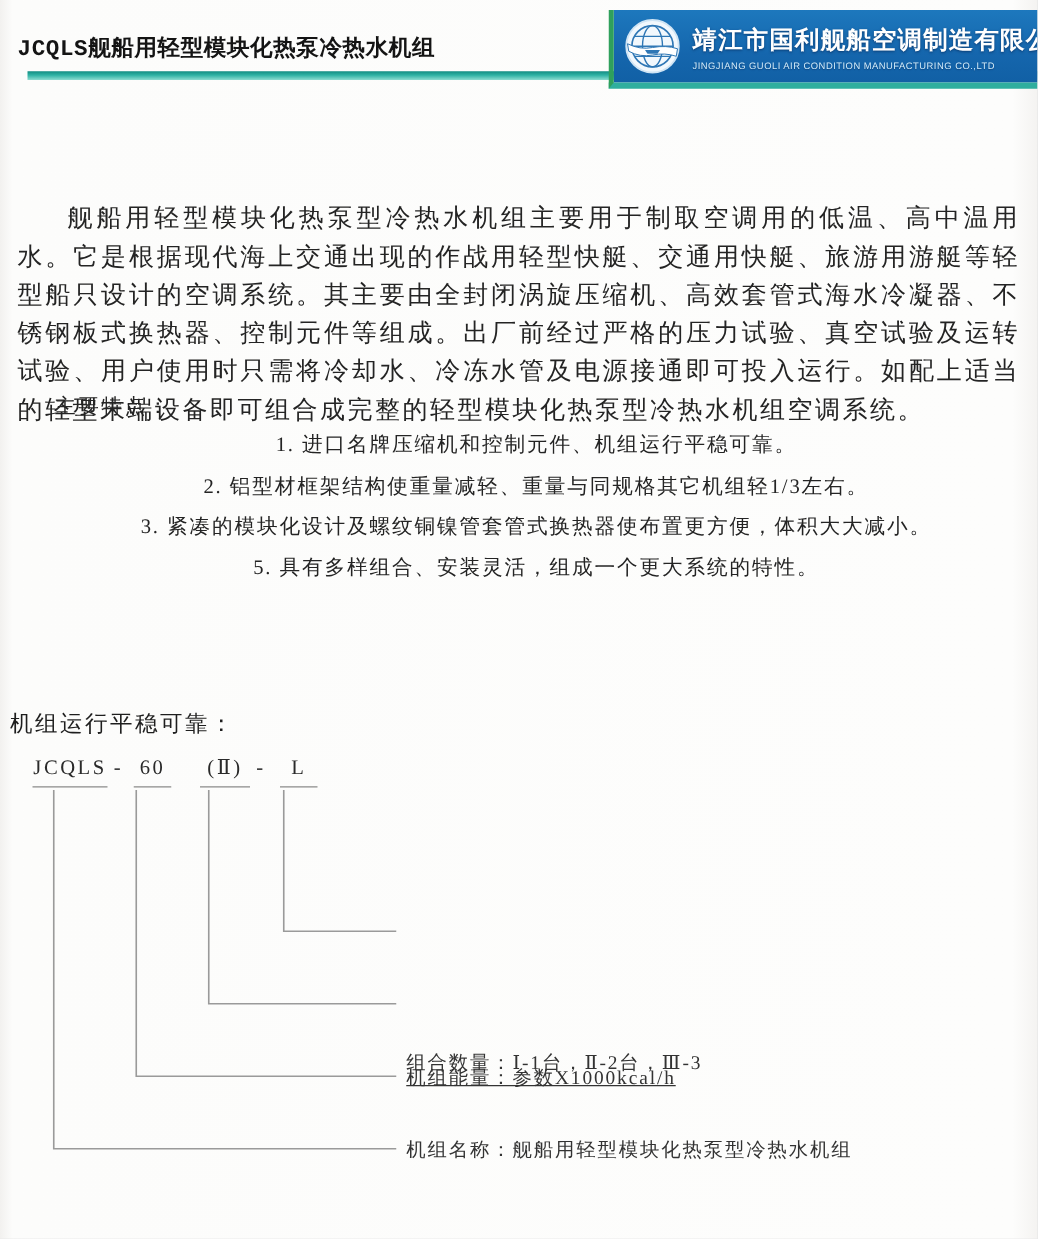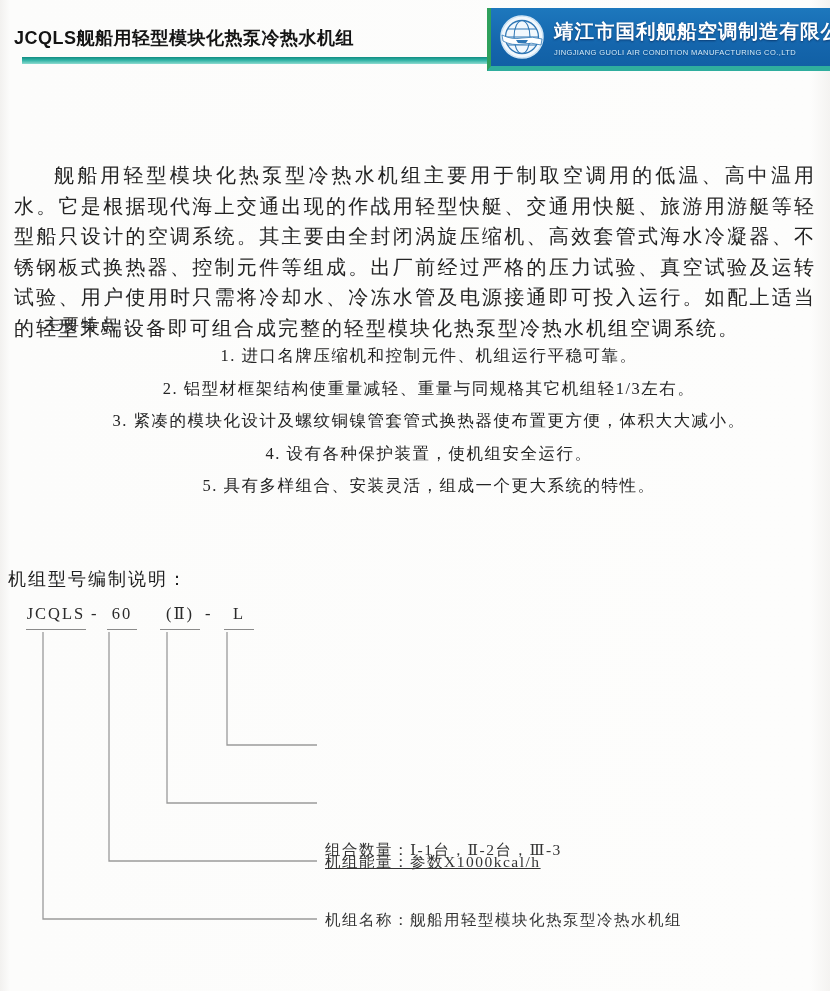--- a/index.html
+++ b/index.html
@@ -8,21 +8,21 @@
     width:830px;height:991px;
     margin:0 auto;
     background:linear-gradient(90deg,#f2f1ef 0px,#fcfcfb 10px,#fdfdfc 810px,#f4f3f1 830px);
     font-family:"Liberation Serif","DejaVu Serif",serif;
     color:#222;
     overflow:hidden;
   }
   
   .page-title{
     position:absolute;left:14px;top:26px;
-    font-family:Liberation Sans, sans-serif;
+    font-family:Liberation Mono, monospace;
     font-weight:bold;font-size:18px;letter-spacing:0.5px;color:#141414;
     white-space:nowrap;
   }
   .accent-bar{
     position:absolute;left:22px;right:0;top:57px;height:7px;
     background:linear-gradient(180deg,#128c82 0%,#2fb2a4 45%,#8ddbd0 100%);
   }
   .banner{
     position:absolute;left:487px;top:8px;width:341px;height:58px;
     background:linear-gradient(180deg,#1d78bd 0%,#1566ad 60%,#1160a5 100%);
@@ -116,25 +116,24 @@
     </div>
   </div>
 
   <div class="intro">舰船用轻型模块化热泵型冷热水机组主要用于制取空调用的低温、高中温用水。它是根据现代海上交通出现的作战用轻型快艇、交通用快艇、旅游用游艇等轻型船只设计的空调系统。其主要由全封闭涡旋压缩机、高效套管式海水冷凝器、不锈钢板式换热器、控制元件等组成。出厂前经过严格的压力试验、真空试验及运转试验、用户使用时只需将冷却水、冷冻水管及电源接通即可投入运行。如配上适当的轻型末端设备即可组合成完整的轻型模块化热泵型冷热水机组空调系统。</div>
 
   <div class="features-heading">主要特点：</div>
   <div class="features">
     <div class="feature-item">1. 进口名牌压缩机和控制元件、机组运行平稳可靠。</div>
     <div class="feature-item">2. 铝型材框架结构使重量减轻、重量与同规格其它机组轻1/3左右。</div>
     <div class="feature-item">3. 紧凑的模块化设计及螺纹铜镍管套管式换热器使布置更方便，体积大大减小。</div>
-    <div class="feature-item">4. 设有各种保护装置，使机组安全运行。</div>
     <div class="feature-item">5. 具有多样组合、安装灵活，组成一个更大系统的特性。</div>
   </div>
 
-  <div class="model-heading">机组型号编制说明：</div>
+  <div class="model-heading">机组运行平稳可靠：</div>
 
   <div class="model-row">
     <span class="model-seg seg-prefix">JCQLS</span>
     <span class="model-dash dash-1">-</span>
     <span class="model-seg seg-capacity">60</span>
     <span class="model-seg seg-quantity">(Ⅱ)</span>
     <span class="model-dash dash-2">-</span>
     <span class="model-seg seg-arrangement">L</span>
   </div>
 

